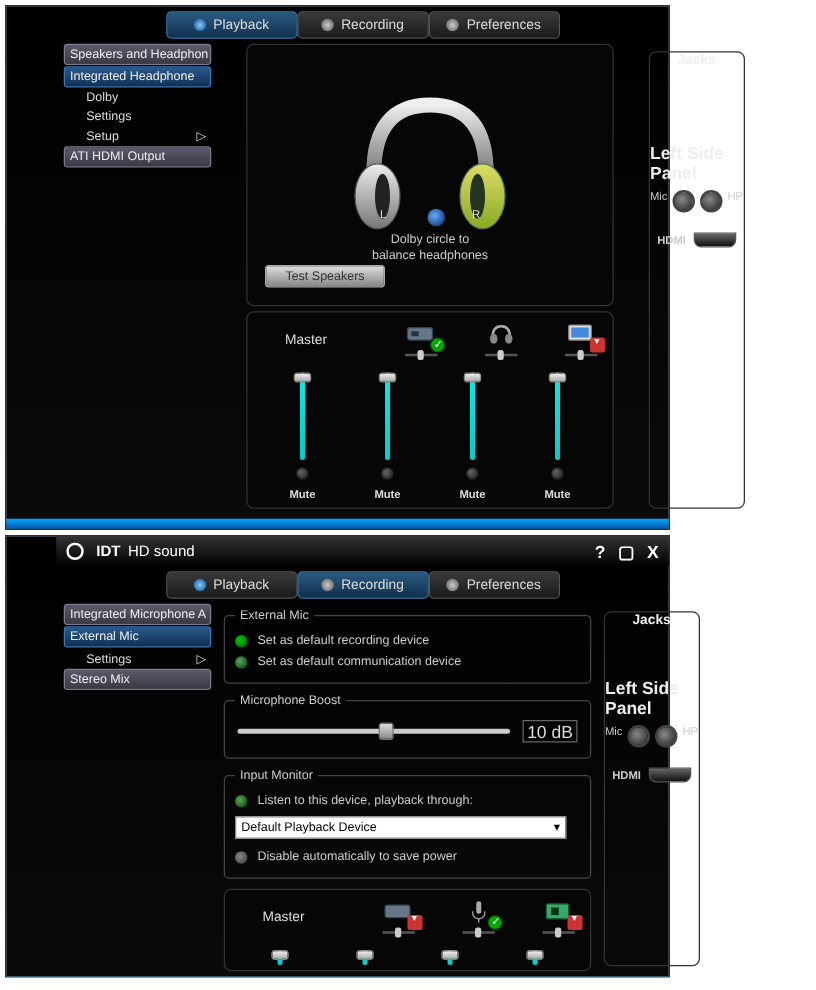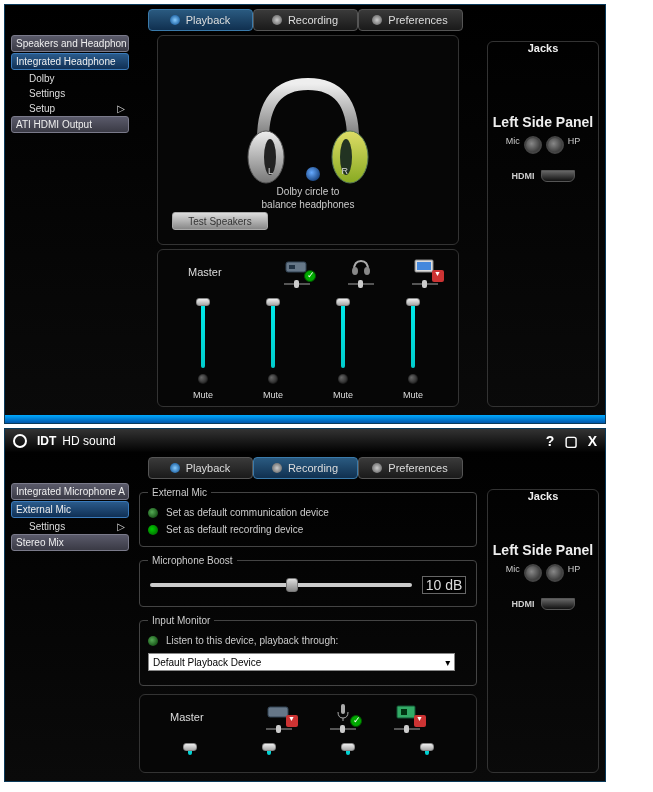--- a/index.html
+++ b/index.html
@@ -4,25 +4,26 @@
 <style>
   * { box-sizing: border-box; margin: 0; padding: 0; }
   body {
     background: #fff;
     font-family: Arial, sans-serif;
     font-size: 11px;
     color: #ccc;
     width: 653px;
   }
   .window {
-    width: 602px;
+    width: 532px;
     margin: 4px;
     background: linear-gradient(#000, #0a0a0a);
     border: 1px solid #0a3a5a;
     position: relative;
+    padding-left: 40px;
   }
   .w1 { height: 420px; }
   .w2 { height: 354px; }
 
   .titlebar {
     height: 24px;
     background: linear-gradient(#333,#000);
     display:flex; align-items:center;
     padding: 0 8px;
     color:#fff; font-weight:bold;
@@ -101,21 +102,21 @@
   .mini-slider { width:26px; height:8px; display:flex; align-items:center; margin-top:2px;}
   .mini-slider .track{ width:100%; height:2px; background:#555; position:relative;}
   .mini-slider .thumb{ position:absolute; left:10px; top:-3px; width:5px; height:8px; background:#ccc; border-radius:2px;}
 
   .sliders { display:flex; justify-content:space-around; margin-top:10px; flex:1; }
   .slider-col { display:flex; flex-direction:column; align-items:center; gap:6px; }
   .vtrack { width:4px; height:70px; background:linear-gradient(#0ee,#0cc); position:relative; border-radius:2px; }
   .w2 .vtrack { height:12px; }
   .vthumb { position:absolute; left:-5px; top:0; width:14px; height:8px; background:linear-gradient(#eee,#aaa); border-radius:3px; border:1px solid #888;}
   .mute-dot { width:10px;height:10px;border-radius:50%; background:radial-gradient(circle at 35% 35%, #666,#111); box-shadow: inset 0 0 2px #000;}
-  .mute-lbl { font-size:9px; color:#ddd; }
+  .mute-lbl { font-size:9px; color:#ddd;font-weight:bold; }
 
   .right { width:112px; display:flex; flex-direction:column; align-items:center; padding-top:6px; }
   .right h4 { font-size:11px; color:#eee; font-weight:bold; margin-bottom:60px;}
   .w2 .right h4 { margin-bottom: 40px; }
   .jacks-box { border:1px solid #333; border-radius:6px; width:100%; flex:1; display:flex; flex-direction:column; align-items:center; }
   .side-panel-label{ font-size:14px; font-weight:bold; color:#eee; margin-bottom:6px; }
   .jack-row { display:flex; align-items:flex-start; gap:4px; margin-bottom:16px; width:100%; justify-content:center;}
   .jack { width:18px;height:18px;border-radius:50%; background: radial-gradient(circle at 40% 40%, #888,#222); border:2px solid #444;}
   .jack-lbl { font-size:9px; color:#ccc; }
   .hdmi-row { display:flex; align-items:center; gap:6px; }
@@ -333,46 +334,50 @@
       <div class="side-sub row">
           <span>Settings</span>
           <span class="arrow">▷</span>
         </div>
       <div class="side-item">Stereo Mix</div>
     </div>
     <div class="main">
       <fieldset class="group">
         <legend>External Mic</legend>
         <div class="radio-row">
+            <div class="radio"></div>
+            <span>Set as default recording device</span>
+          </div>
+        <div class="radio-row">
             <div class="radio dim"></div>
             <span>Set as default communication device</span>
-          </div>
-        <div class="radio-row">
-            <div class="radio"></div>
-            <span>Set as default recording device</span>
           </div>
       </fieldset>
       <fieldset class="group">
         <legend>Microphone Boost</legend>
         <div class="h-slider">
           <div class="h-track">
               <div class="h-thumb"></div>
             </div>
           <div class="db-box">10 dB</div>
         </div>
       </fieldset>
       <fieldset class="group">
         <legend>Input Monitor</legend>
         <div class="radio-row">
             <div class="radio dim"></div>
             <span>Listen to this device, playback through:</span>
           </div>
         <div class="dropdown">
             <span>Default Playback Device</span>
             <span>▾</span>
+          </div>
+        <div class="radio-row">
+            <div class="radio grey"></div>
+            <span>Disable automatically to save power</span>
           </div>
       </fieldset>
       <div class="panel mixer" style="margin:4px 6px 0; flex:1;">
         <div class="mixer-head">
           <div class="mh-label">Master</div>
           <div style="display:flex;flex-direction:column;align-items:center;">
             <div class="dev-icon">
                 <svg width="26" height="18">
                   <rect x="2" y="4" width="20" height="10" rx="2" fill="#678" stroke="#345"></rect>
                 </svg>

